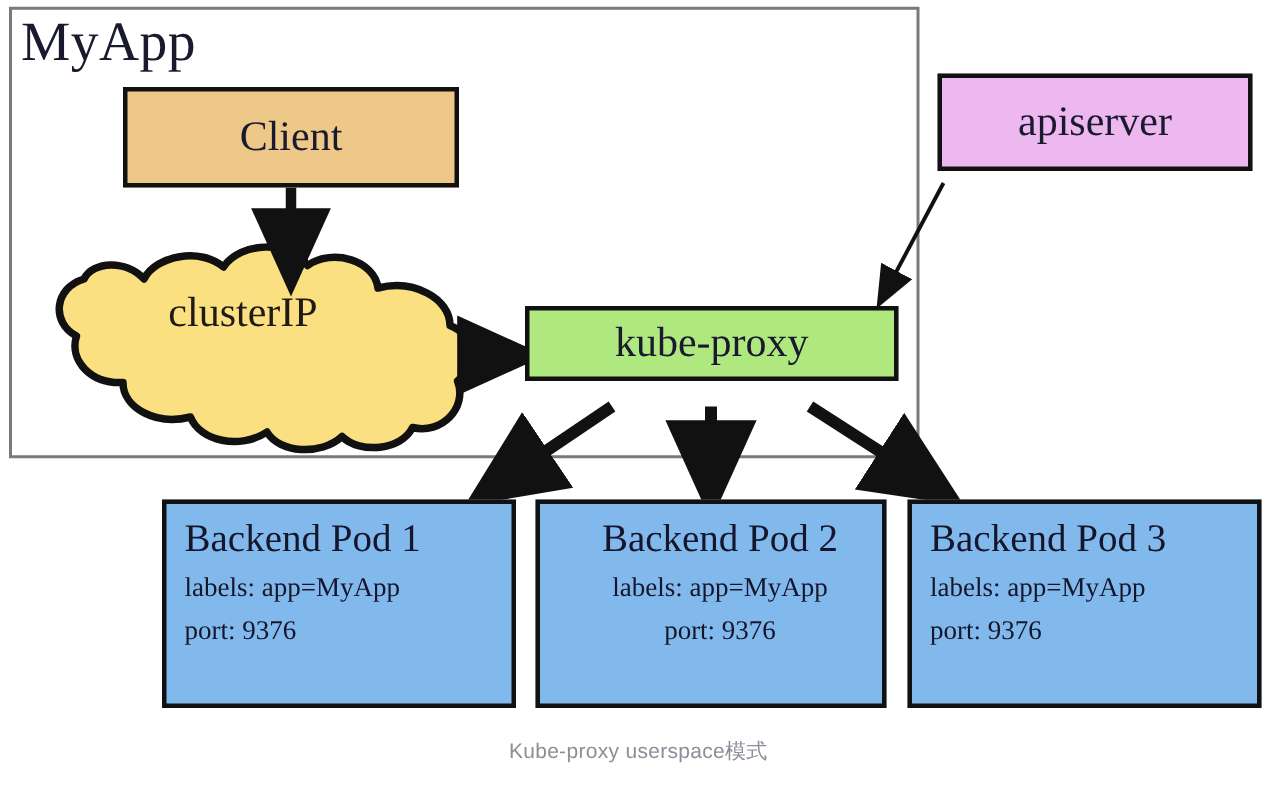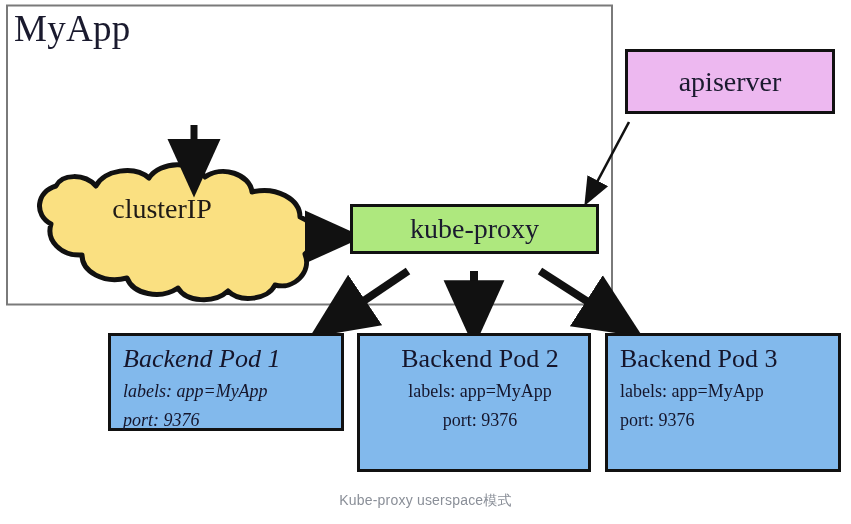--- a/index.html
+++ b/index.html
@@ -88,21 +88,21 @@
     font-size: 26px;
     line-height: 1.25;
     white-space: nowrap;
   }
   .pod-line {
     font-size: 18px;
     line-height: 1.55;
     white-space: nowrap;
     margin-top: 2px;
   }
-  .pod1 { left: 108px; top: 333px; width: 236px; height: 98px; font-style: italic; }
+  .pod1 { left: 108px; top: 333px; width: 236px; height: 139px; }
   .pod2 { left: 357px; top: 333px; width: 234px; height: 139px; align-items: center; }
   .pod3 { left: 605px; top: 333px; width: 236px; height: 139px; }
   .cloud-text {
     position: absolute;
     left: 57px;
     top: 190px;
     width: 210px;
     font-family: "Liberation Serif", "DejaVu Serif", serif;
     font-size: 28px;
     line-height: 1.38;
@@ -164,20 +164,23 @@
 
     <line x1="408" y1="271" x2="328" y2="325" stroke="#111111" stroke-width="8" marker-end="url(#ah-thick)"></line>
 
     <line x1="474" y1="271" x2="474" y2="325" stroke="#111111" stroke-width="8" marker-end="url(#ah-thick)"></line>
 
     <line x1="540" y1="271" x2="624" y2="325" stroke="#111111" stroke-width="8" marker-end="url(#ah-thick)"></line>
   </svg>
 
   <div class="node-label">MyApp</div>
 
+  <div class="box box-client">
+    <span>Client</span>
+  </div>
 
   <div class="box box-apiserver">
     <span>apiserver</span>
   </div>
 
   <div class="box box-kubeproxy">
     <span>kube-proxy</span>
   </div>
 
   <div class="cloud-text">

